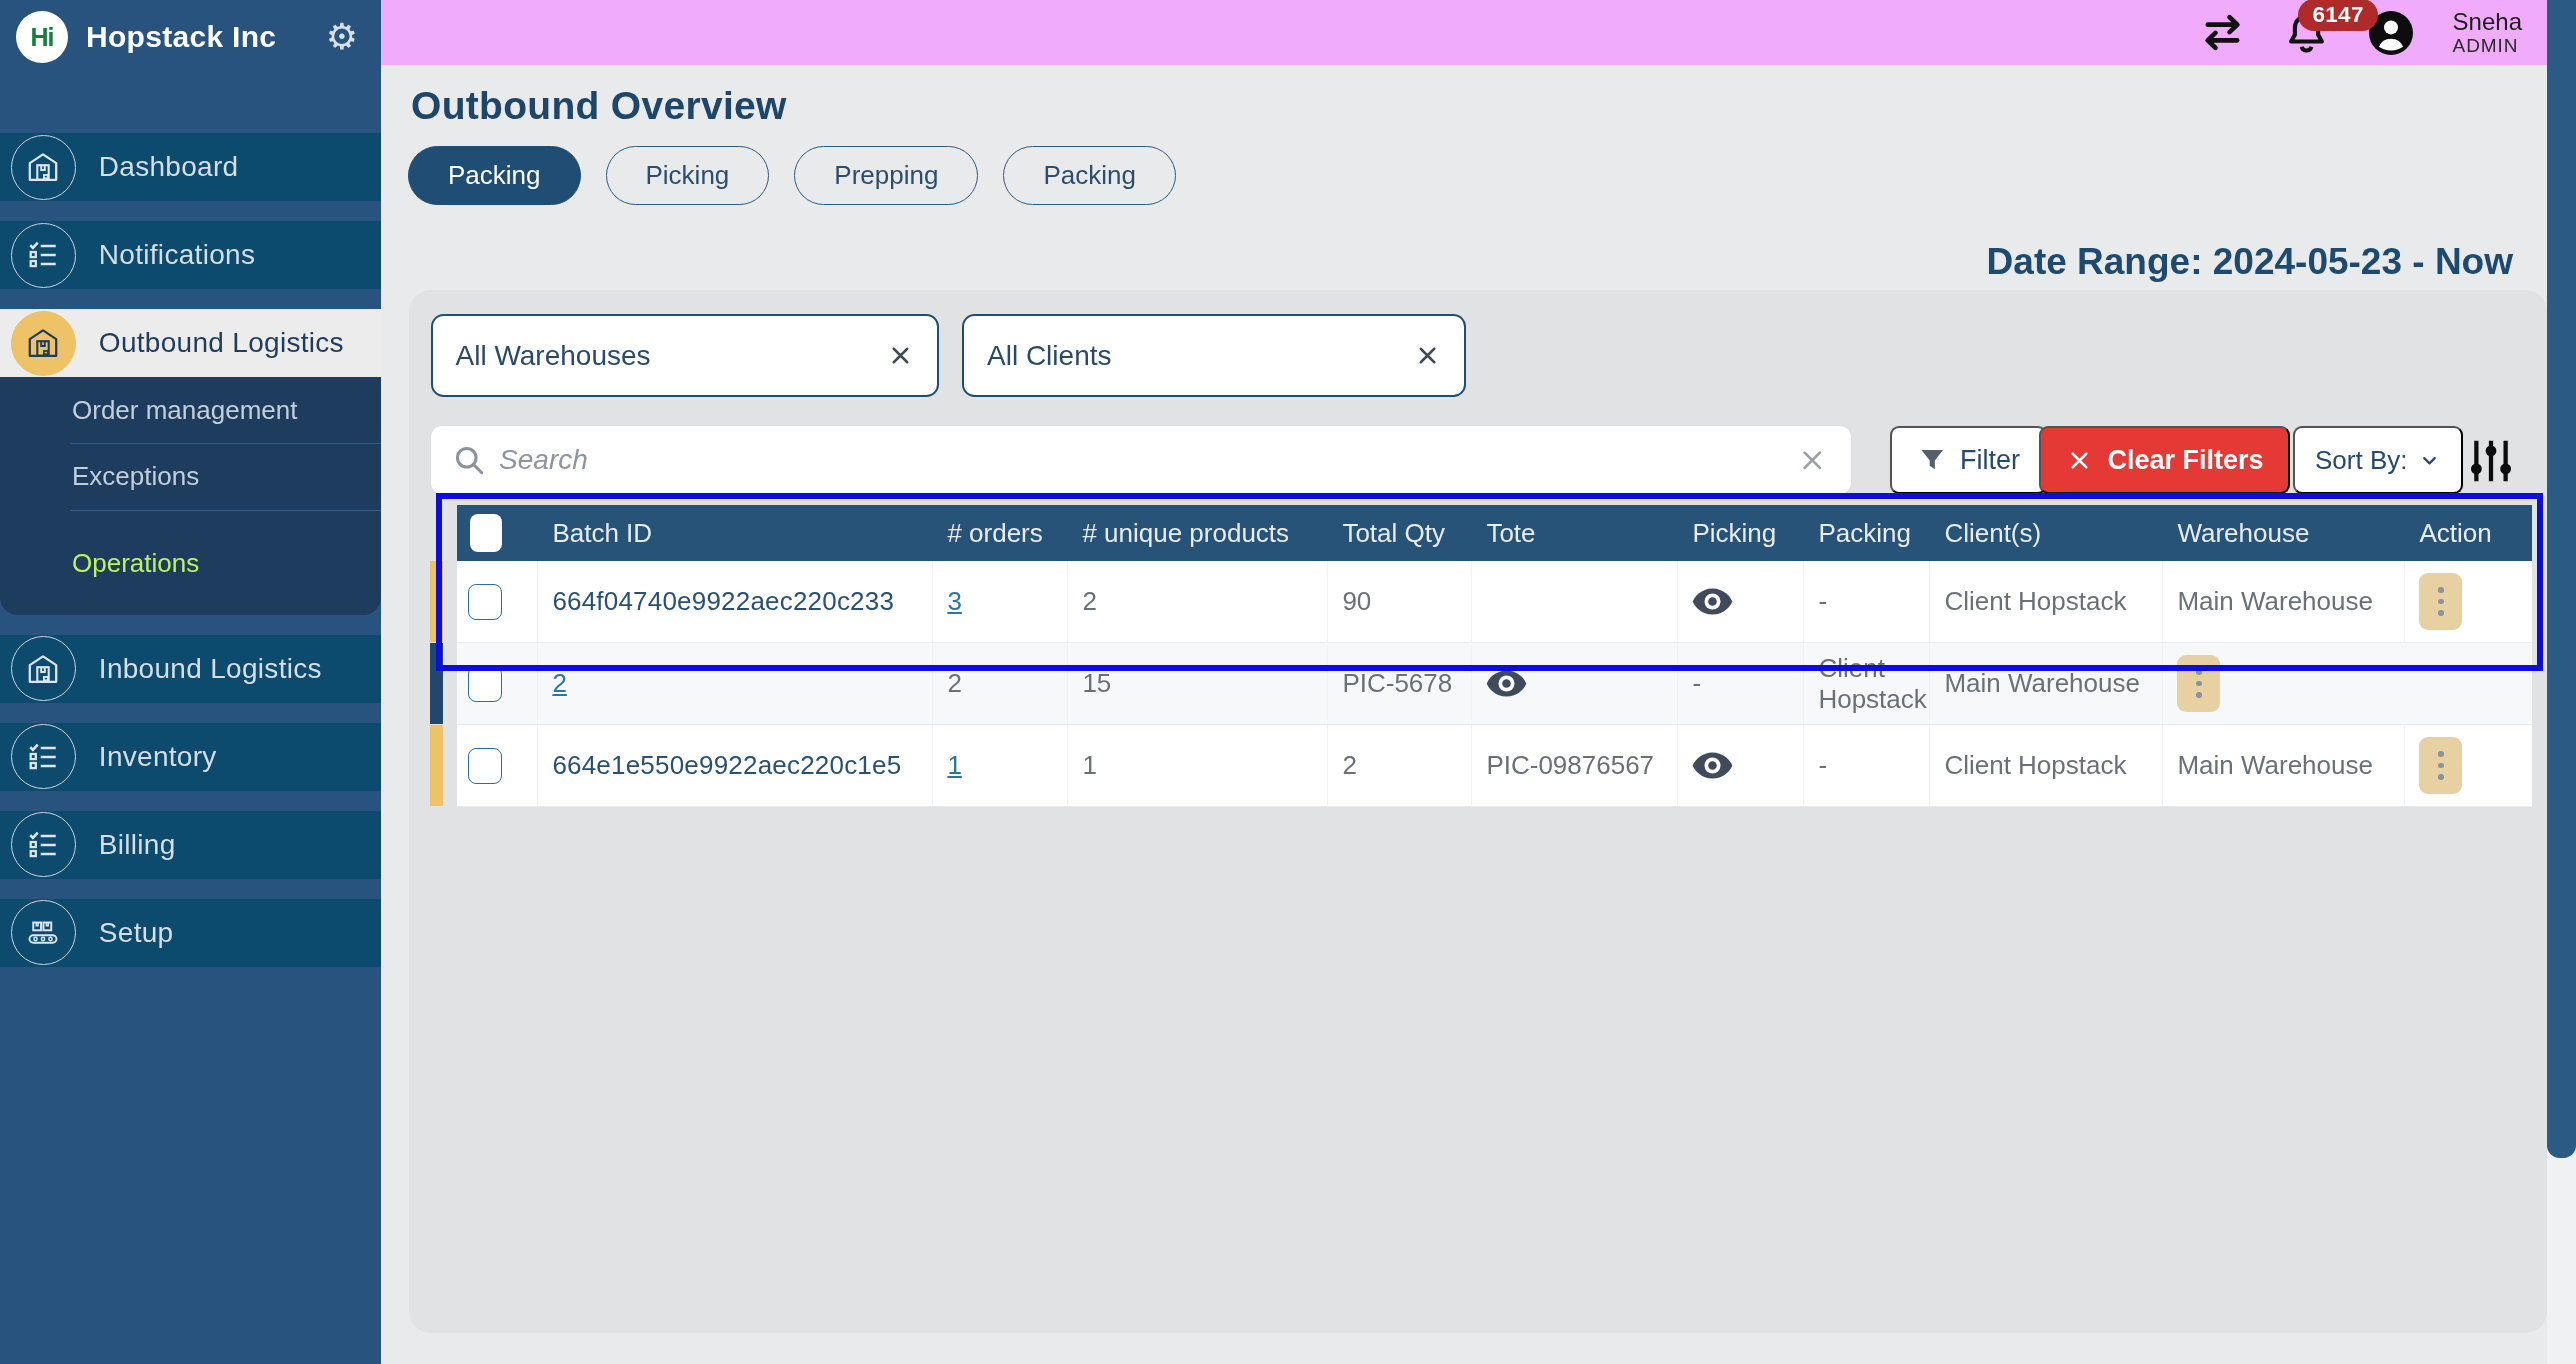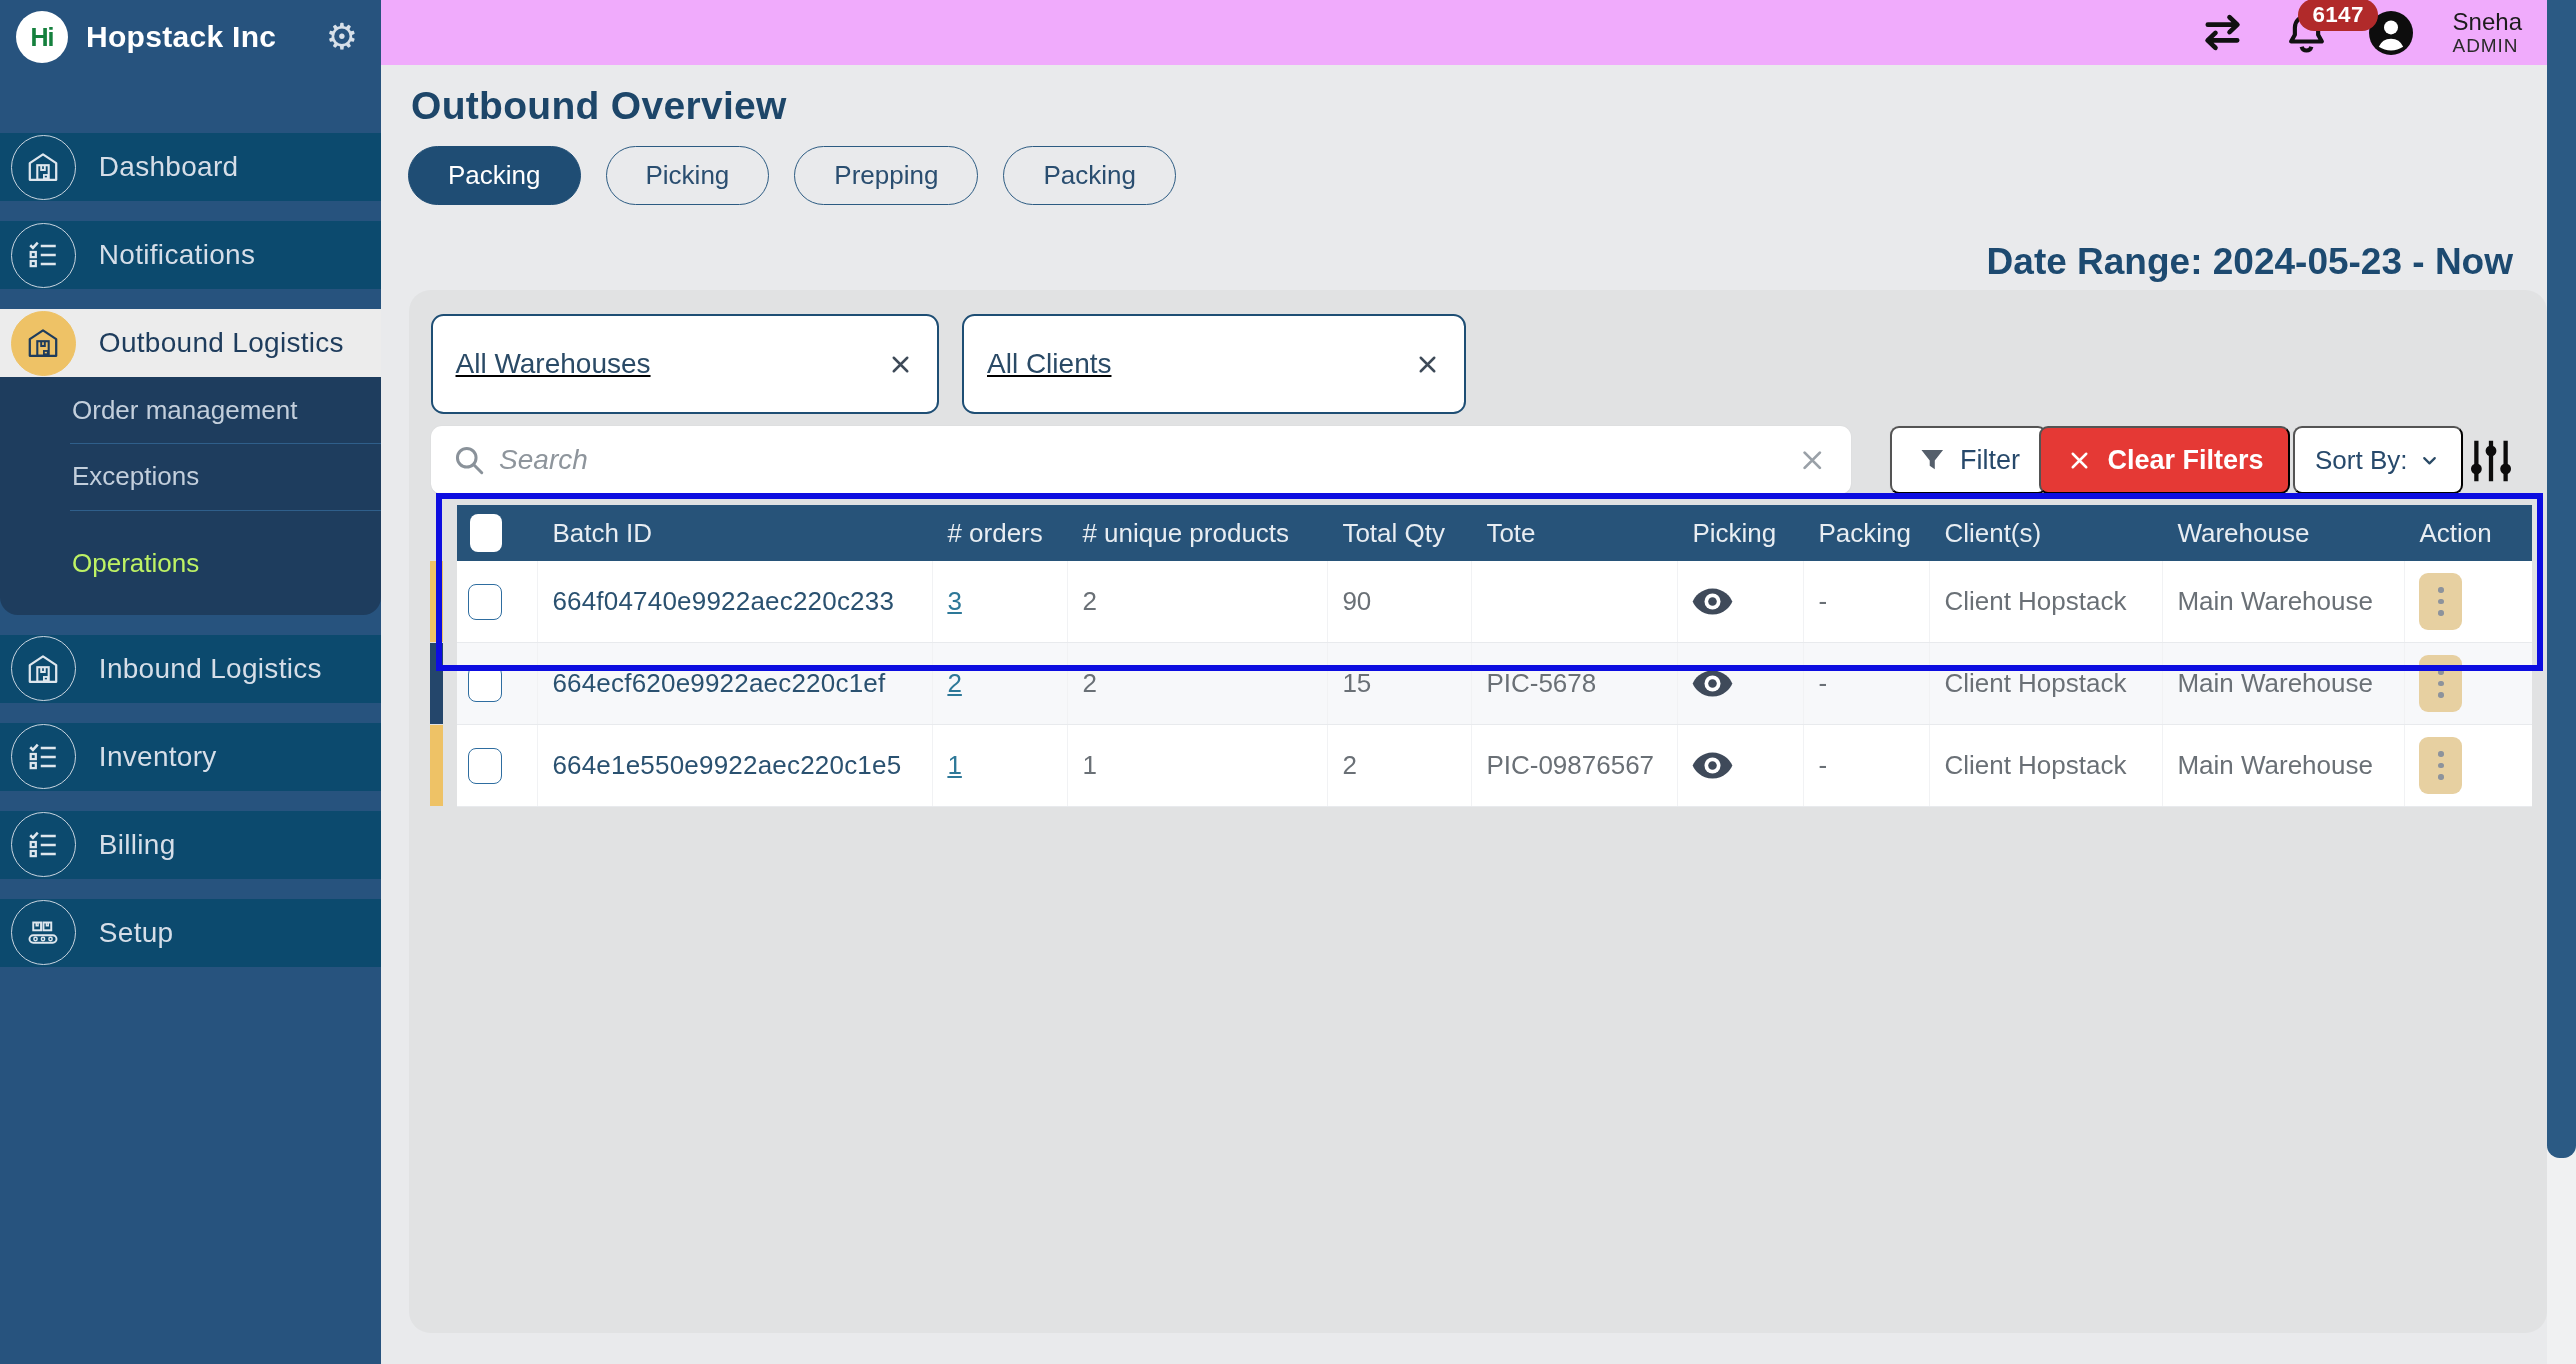--- a/index.html
+++ b/index.html
@@ -49,22 +49,22 @@
   .main-bg { position:absolute; left:381px; right:29px; top:65px; bottom:0; background:#e9eaec; z-index:1; }
   .page-title { position:absolute; left:411px; top:84px; z-index:3; font-size:39px; font-weight:700; color:#1d4669; letter-spacing:0.3px; }
   .tabs { position:absolute; left:408px; top:146px; z-index:3; display:flex; gap:25px; }
   .tab { height:59px; border-radius:30px; display:flex; align-items:center; padding:0 39px; font-size:26px;
     color:#2a4e70; border:1.8px solid #2c5b82; cursor:pointer; background:transparent; }
   .tab.active { background:#1f4d74; border-color:#1f4d74; color:#fff; }
   .date-range { position:absolute; right:63px; top:241px; z-index:3; font-size:37px; font-weight:700; color:#1d4a70; }
 
   
   .card { position:absolute; left:409px; top:290px; width:2138px; height:1043px; background:#e1e2e3; border-radius:21.5px; z-index:3; }
-  .select-box { position:absolute; top:24px; height:100px; background:#fff; border:2.7px solid #1e4e74; border-radius:12.6px;
-    display:flex; align-items:center; padding:0 23px; cursor:pointer;text-decoration:underline; }
+  .select-box { position:absolute; top:24px; height:83px; background:#fff; border:2.7px solid #1e4e74; border-radius:12.6px;
+    display:flex; align-items:center; padding:0 23px; cursor:pointer; }
   .select-box .val { font-size:28px; color:#2a4a66; }
   .select-box .x { margin-left:auto; width:27px; height:27px; color:#3e4a58; cursor:pointer; }
   .sel-warehouse { left:21.5px; width:508px; }
   .sel-client { left:553px; width:504px; }
 
   .search-wrap { position:absolute; left:21.5px; top:136px; width:1420px; height:68px; background:#fff; border-radius:10.8px;
     box-shadow:0 0.9px 1.8px rgba(0,0,0,.06); display:flex; align-items:center; }
   .search-icon { width:36px; height:36px; color:#8a929a; margin-left:20px; }
   .search-input { flex:1; border:none; outline:none; font-size:28px; font-style:italic; color:#4a5056;
     font-family:"Liberation Sans", sans-serif; background:transparent; margin-left:12.6px; }
@@ -384,21 +384,20 @@
               <i></i>
             </div>
           </div>
       </div>
 
       <div class="t-grid t-row alt">
         <span class="status-bar" style="background-color: rgb(36, 70, 107);"></span>
         <div style="padding-left:0;">
             <div class="row-checkbox"></div>
           </div>
-        <div class="batch-id">664ecf620e9922aec220c1ef</div>
         <div>
             <a class="orders-link">2</a>
           </div>
         <div>2</div>
         <div>15</div>
         <div>PIC-5678</div>
         <div>
             <svg class="ic eye" viewBox="0 0 46 32" width="41" height="29">
               <use href="#i-eye"></use>
             </svg>

